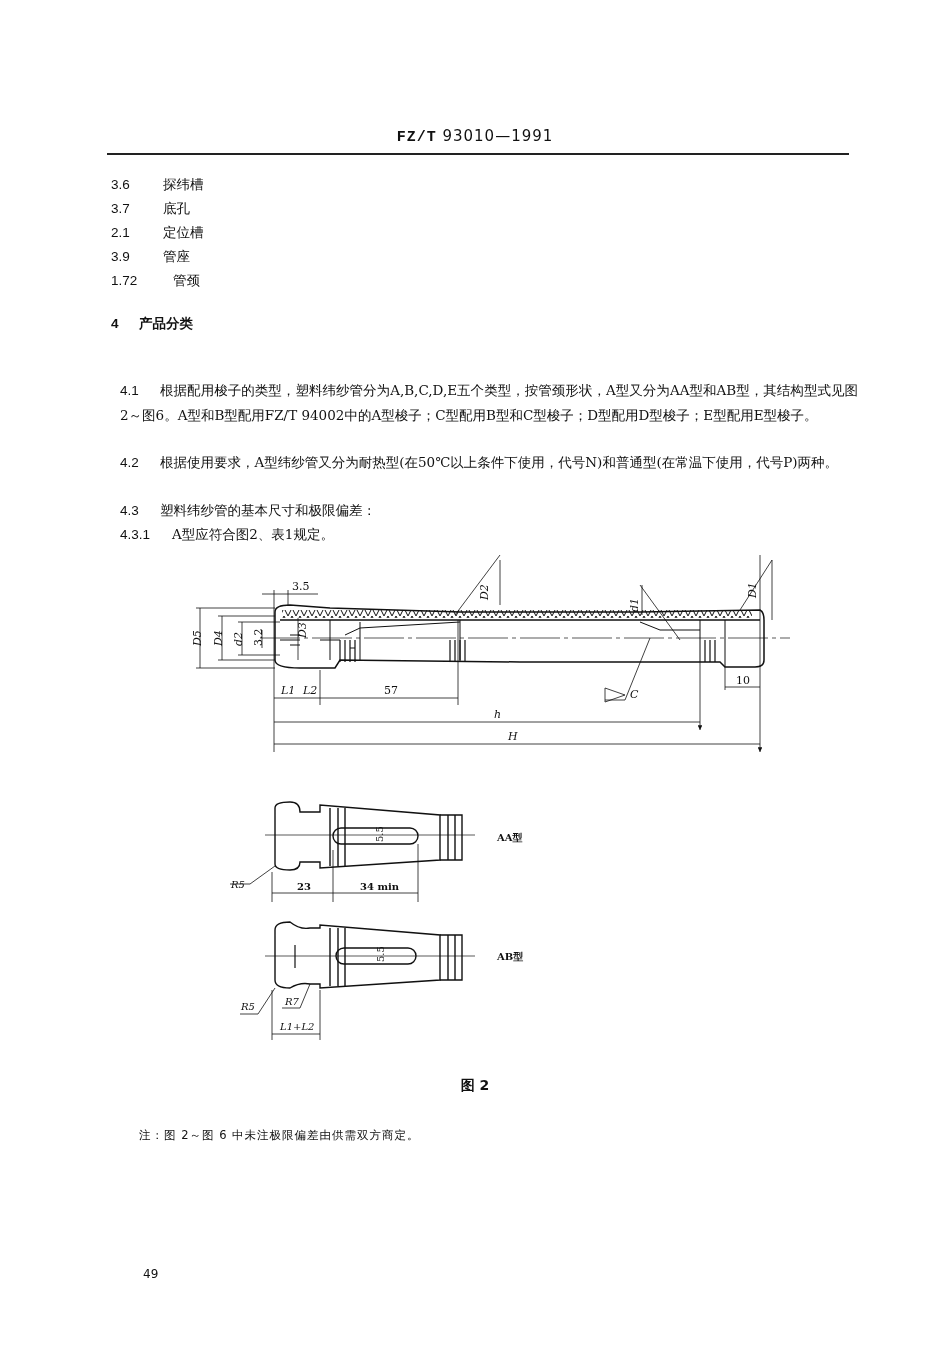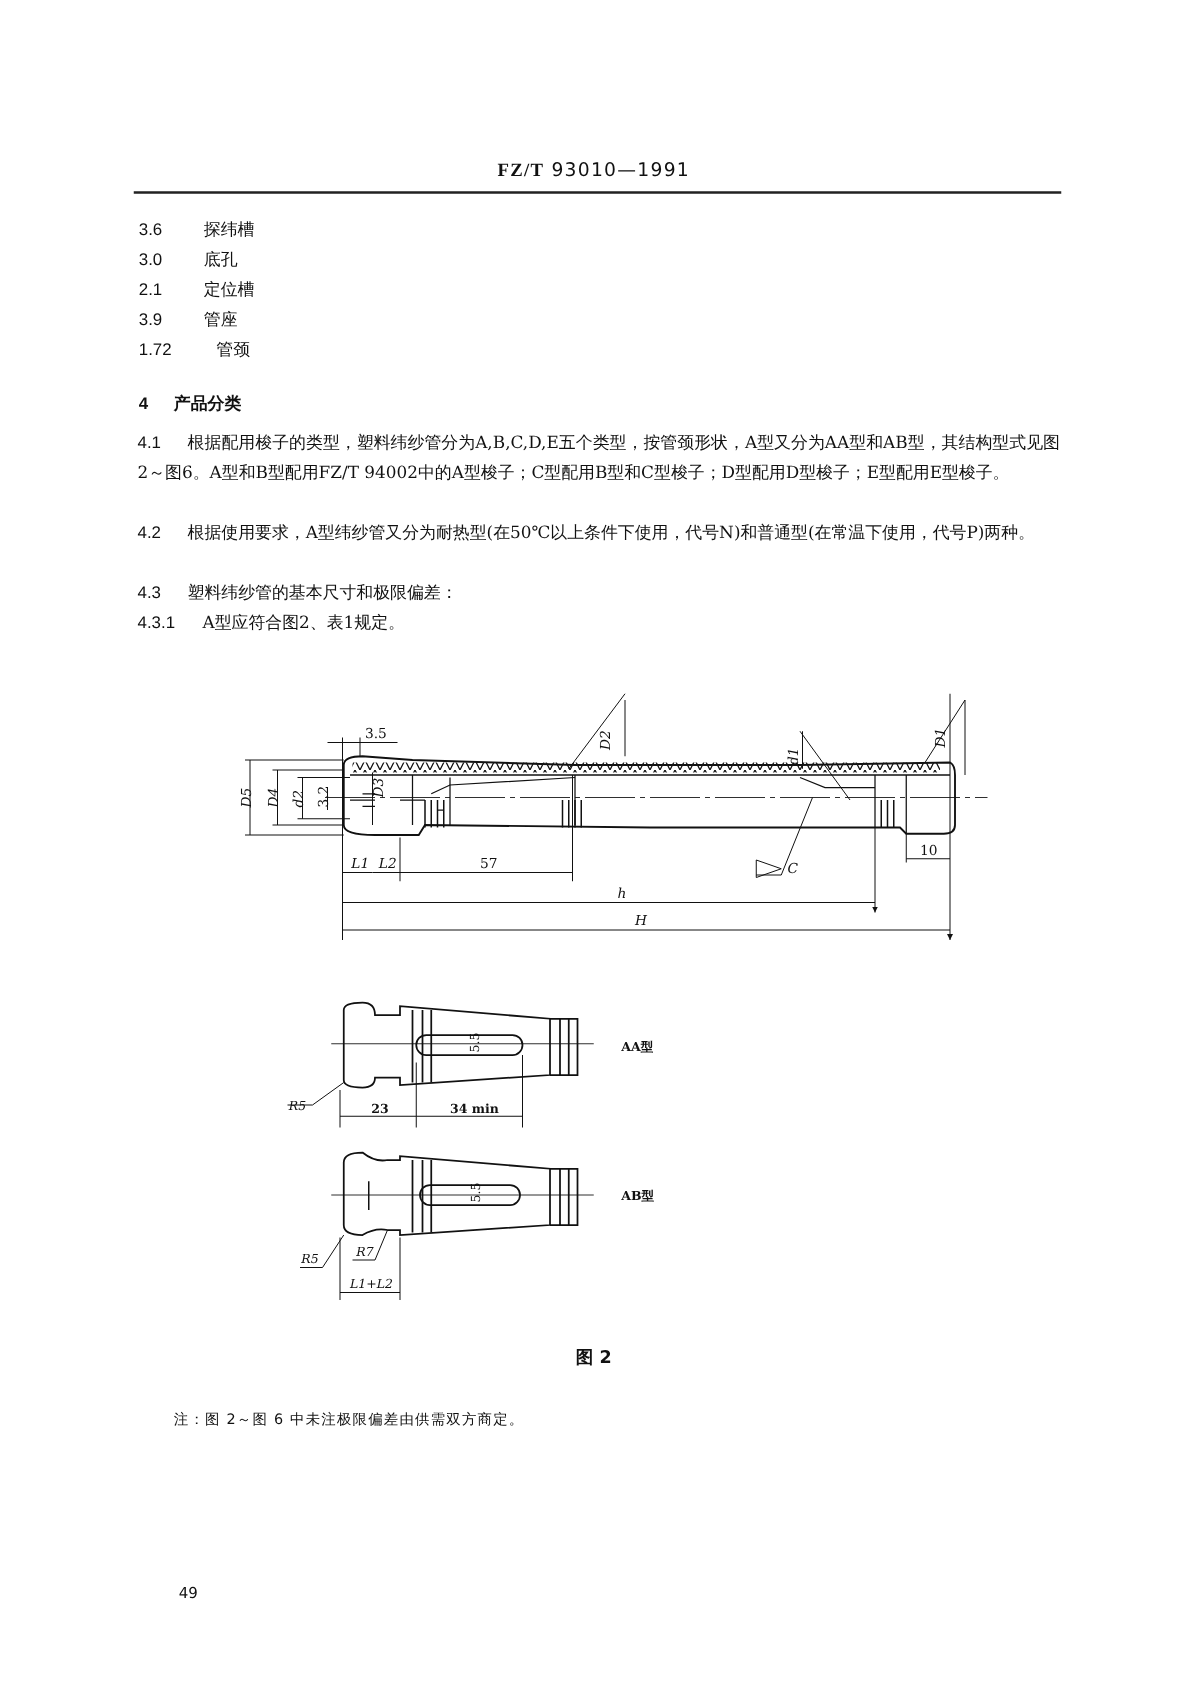--- a/index.html
+++ b/index.html
@@ -1,47 +1,47 @@
 <!DOCTYPE html>
 <html><head>
 <meta charset="utf-8">
 <style>
   html, body { margin:0; padding:0; background:#ffffff; }
   body { width:950px; height:1348px; position:relative; overflow:hidden;
          font-family:"DejaVu Serif", serif; color:#111; }
   .hdr { position:absolute; top:127px; left:0; width:950px; text-align:center;
          font-size:15px; letter-spacing:1px; font-family:"DejaVu Sans", sans-serif; }
-  .hdr b { font-family:Liberation Serif, serif;margin-top:32px; }
+  .hdr b { font-family:Liberation Mono, monospace;margin-top:32px; }
   .rule { position:absolute; top:153px; left:107px; width:742px; height:2px; background:#222; }
   .t { position:absolute; left:111px; font-size:13.5px; line-height:16px; white-space:nowrap; }
   .num { font-family:Liberation Sans, sans-serif; display:inline-block; }
   .bold { font-weight:bold; font-family:"DejaVu Sans", sans-serif; }
-  .para { position:absolute; left:110px; width:738px; font-size:13.5px; line-height:24px;
-          text-align:justify; }
+  .para { position:absolute; left:120px; width:738px; font-size:13.5px; line-height:24px;
+          text-align:justify;margin-top:36px; }
   .fig { position:absolute; left:0; top:0; }
   .cap { position:absolute; top:1077px; left:0; width:950px; text-align:center; font-weight:bold;
          font-size:14px; font-family:"DejaVu Sans", sans-serif; }
   .note { position:absolute; top:1128px; left:139px; font-size:11.5px; font-weight:normal;
           font-family:"DejaVu Sans", sans-serif; letter-spacing:1px; }
   .pg { position:absolute; top:1267px; left:143px; font-size:12px; font-family:"DejaVu Sans", sans-serif; }
   svg text { font-family:"DejaVu Serif", serif; }
 </style>
 </head>
 <body>
 
 <div class="hdr">
   <b>FZ/T</b>
   <span>93010—1991</span>
 </div>
 <div class="rule"></div>
 
 <div class="t" style="top:176px">
   <span class="num" style="width:52px">3.6</span><span>探纬槽</span></div>
 <div class="t" style="top:200px">
-  <span class="num" style="width:52px">3.0</span><span>底孔</span></div>
+  <span class="num" style="width:52px">3.7</span><span>底孔</span></div>
 <div class="t" style="top:224px">
   <span class="num" style="width:52px">2.1</span><span>定位槽</span></div>
 <div class="t" style="top:248px">
   <span class="num" style="width:52px">3.9</span><span>管座</span></div>
 <div class="t" style="top:272px">
   <span class="num" style="width:62px">1.72</span><span>管颈</span></div>
 
 <div class="t bold" style="top:315px">
   <span class="num" style="width:28px">4</span><span>产品分类</span></div>
 

